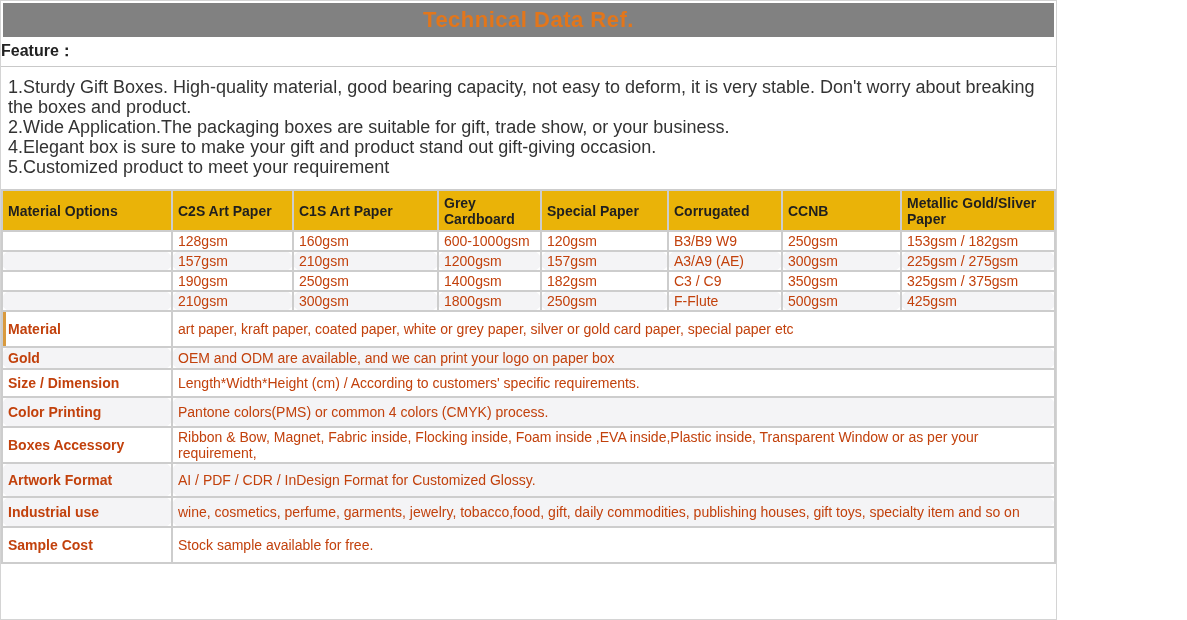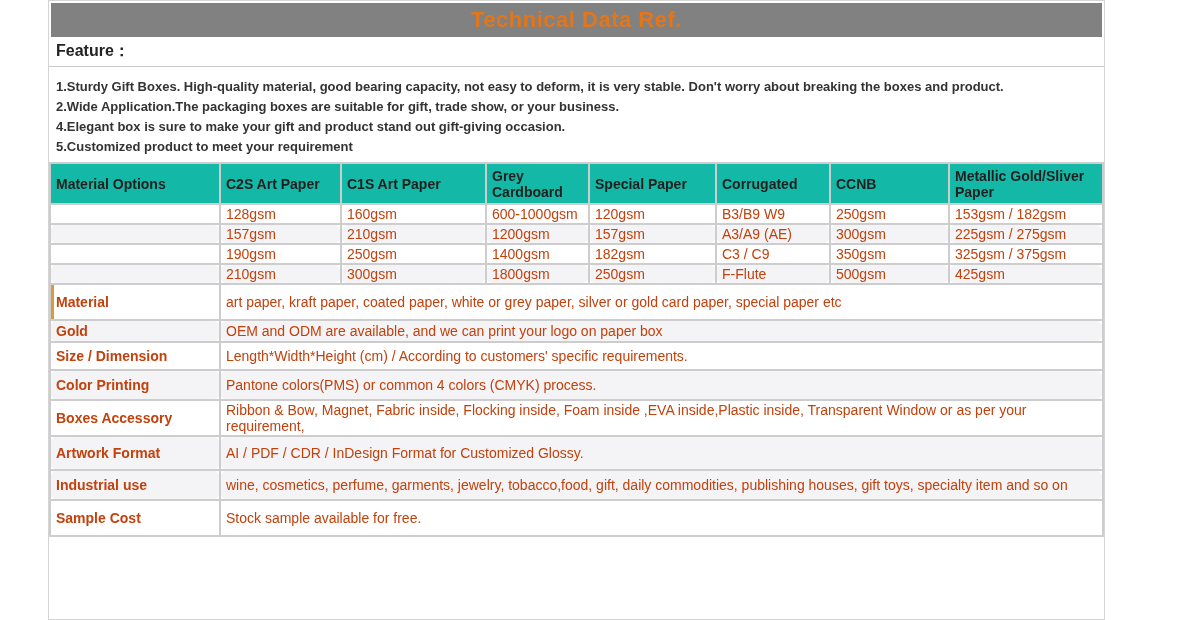--- a/index.html
+++ b/index.html
@@ -8,71 +8,68 @@
     font-family: "Liberation Sans", "DejaVu Sans", sans-serif;
     color: #2b2b2b;
     width: 1187px;
   }
   .page {
     width: 1057px;
     height: 620px;
     border: 1px solid #d4d4d4;
     background: #fff;
     overflow: hidden;
-    margin-left: 48px;
   }
   .title-bar {
     margin: 2px 2px 0 2px;
     height: 34px;
     background: #818181;
     display: flex;
     align-items: center;
     justify-content: center;
   }
   .title-bar .title-text {
     color: #e2761b;
     font-size: 22px;
     font-weight: bold;
     letter-spacing: 0.5px;
   }
   .feature-heading {
     height: 30px;
     display: flex;
     align-items: center;
-    padding-left: 7px;
     border-bottom: 1px solid #c9c9c9;
     font-size: 16px;
     font-weight: bold;
     color: #222;
     text-align: right;
   }
   .feature-list {
-    padding: 10px 7px 5px 7px;
-    font-size: 13px;
+    padding: 10px 7px 12px 7px;
+    font-size: 18px;
     line-height: 20px;
     color: #333;
-    font-weight: bold;
   }
   table.spec {
     width: 100%;
     border-collapse: collapse;
     font-size: 14px;
     table-layout: fixed;
   }
   table.spec th, table.spec td {
     border: 2px solid #cdcdcd;
     padding: 1px 5px;
     vertical-align: middle;
     text-align: left;
     overflow: hidden;
     color: #c2410c;
   }
   table.spec thead th {
     font-weight: bold;
-    background: #14b8a6;
+    background: #eab308;
     height: 41px;
     color: #1f1f1f;
   }
   tr.gsm-row td { height: 20px; }
   tr.alt td { background: #f4f4f6; border-radius: 9px; }
   td.label-cell { font-weight: bold; color: #1f1f1f; }
   td.accent-left { box-shadow: inset 3px 0 0 0 #d99a3e; }
   td.value-cell { color: #333; }
 </style>
 </head>

